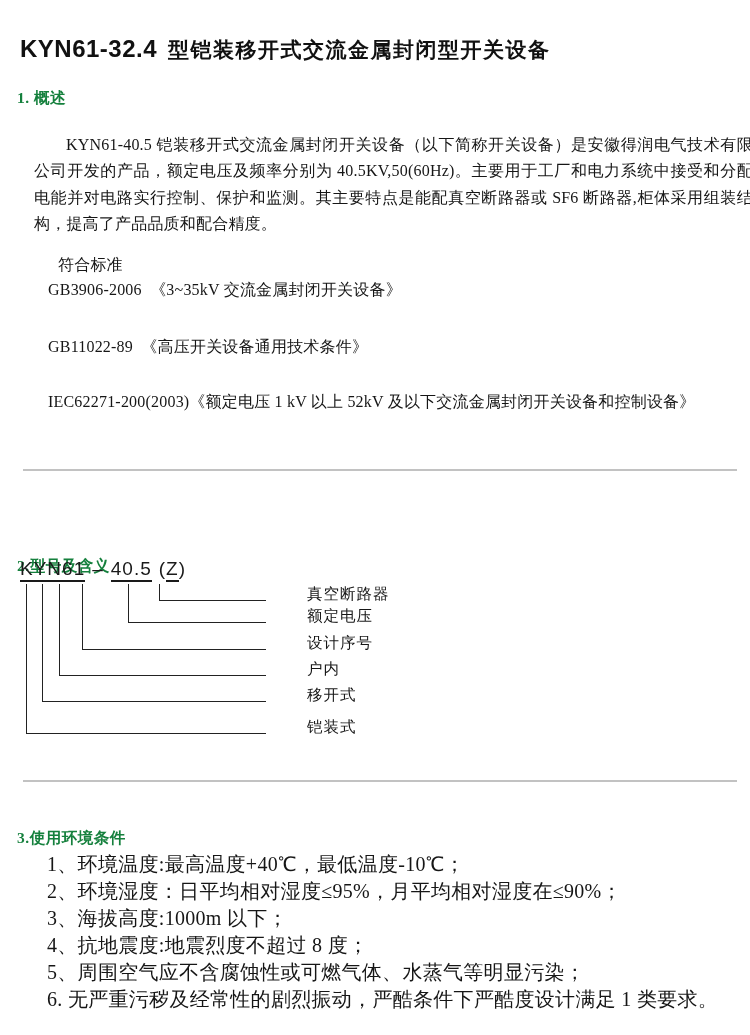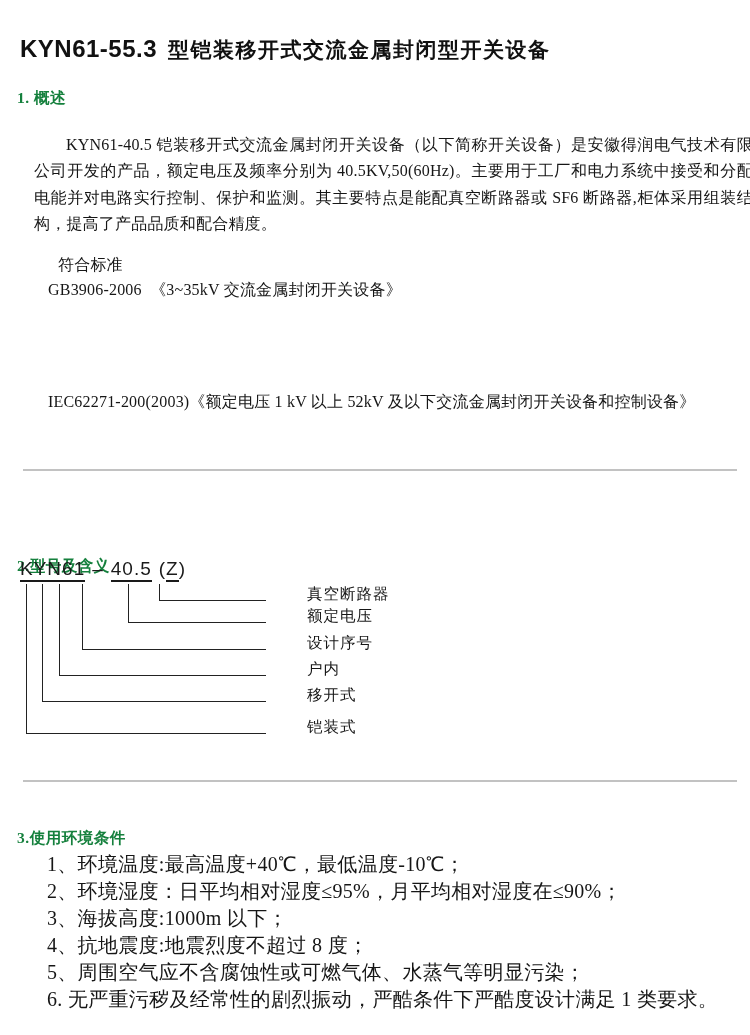--- a/index.html
+++ b/index.html
@@ -71,28 +71,29 @@
   .dlabel-6{top:717px;}
   
   .env-list{position:absolute;top:851px;left:47px;width:692px;}
   .env-item{font-size:20px;line-height:27px;letter-spacing:0.3px;white-space:nowrap;}
 </style>
 </head>
 <body>
 
 <div class="page">
 
-  <h1 class="title"><span class="title-model">KYN61-55.3</span><span class="title-rest">型铠装移开式交流金属封闭型开关设备</span></h1>
+  <h1 class="title"><span class="title-model">KYN61-32.4</span><span class="title-rest">型铠装移开式交流金属封闭型开关设备</span></h1>
 
   <div class="sec-heading sec1-h">1. 概述</div>
 
   <p class="para">KYN61-40.5 铠装移开式交流金属封闭开关设备（以下简称开关设备）是安徽得润电气技术有限公司开发的产品，额定电压及频率分别为 40.5KV,50(60Hz)。主要用于工厂和电力系统中接受和分配电能并对电路实行控制、保护和监测。其主要特点是能配真空断路器或 SF6 断路器,柜体采用组装结构，提高了产品品质和配合精度。</p>
 
   <div class="std std-label">符合标准</div>
   <div class="std std-0">GB3906-2006  《3~35kV 交流金属封闭开关设备》</div>
+  <div class="std std-1">GB11022-89  《高压开关设备通用技术条件》</div>
   <div class="std std-2">IEC62271-200(2003)《额定电压 1 kV 以上 52kV 及以下交流金属封闭开关设备和控制设备》</div>
 
   <div class="divider divider-1"></div>
 
   <div class="sec-heading sec2-h">2.型号及含义</div>
 
   <div class="model-line"><span class="useg">KYN61</span><span class="mdash">–</span><span class="useg">40.5</span><span class="mopen">(</span><span class="useg">Z</span><span>)</span></div>
 
   <div class="elbow elbow-1"></div>
   <div class="elbow elbow-2"></div>

